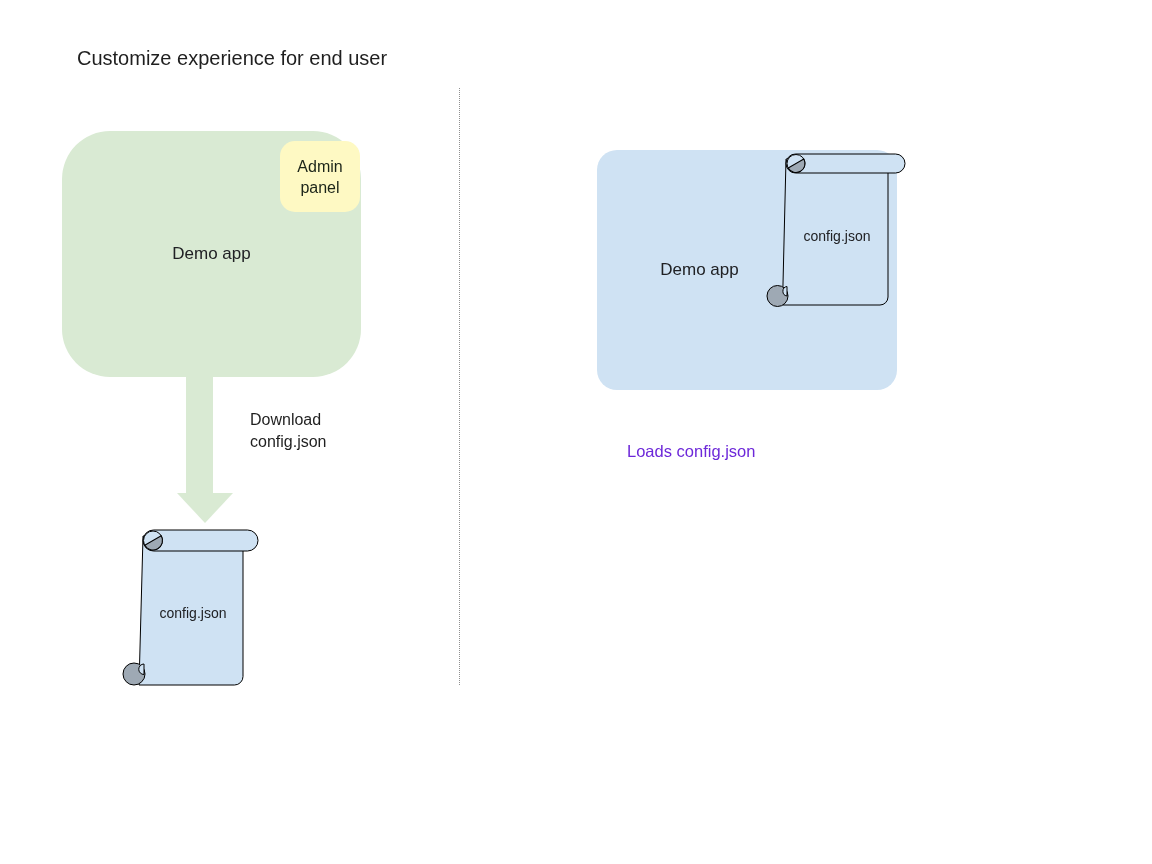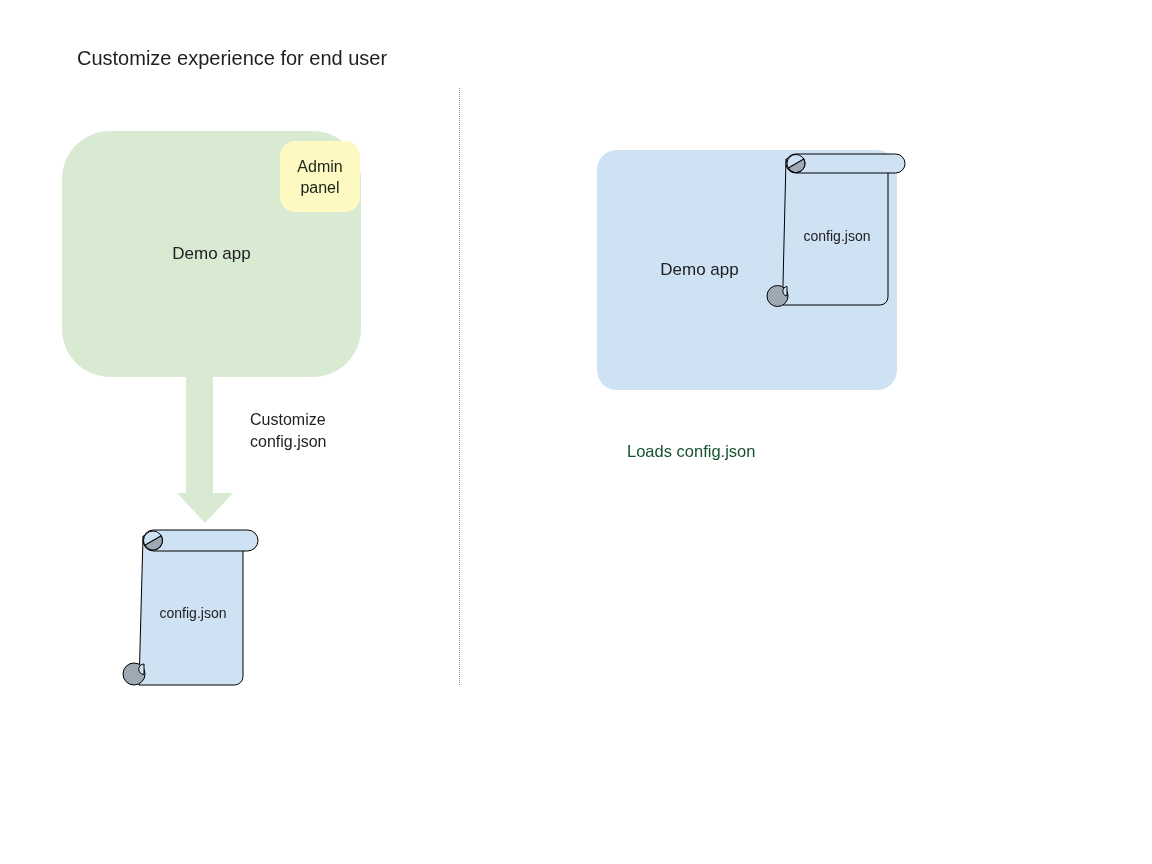--- a/index.html
+++ b/index.html
@@ -117,21 +117,21 @@
     display: flex;
     align-items: center;
     justify-content: center;
   }
 
   .caption-right {
     position: absolute;
     left: 627px;
     top: 442px;
     font-size: 16.5px;
-    color: #14532d;
+    color: #6d28d9;
     white-space: nowrap;
     text-align: right;
   }
 </style>
 </head>
 <body>
 
 <div class="canvas">
 
   <div class="section-title title-left">Customize experience for end user</div>
@@ -143,21 +143,21 @@
     <div class="admin-panel-badge">
       <span class="badge-label">Admin panel</span>
     </div>
   </div>
 
   <svg class="arrow-svg" width="70" height="148" viewBox="0 0 70 148">
     <rect x="16" y="0" width="27" height="117" fill="#d9ead3"></rect>
     <polygon points="7,116 63,116 35,146" fill="#d9ead3"></polygon>
   </svg>
 
-  <div class="arrow-label">Customize config.json</div>
+  <div class="arrow-label">Download config.json</div>
 
   <svg class="scroll-svg scroll-left" width="150" height="170" viewBox="0 0 150 170">
 
     <path d="M25,12 H125 V152.5 A8.5,8.5 0 0 1 116.5,161 H21 Z" stroke="#000" stroke-width="1" fill="#cfe2f3"></path>
 
     <rect x="25" y="6" width="115" height="21" rx="10.5" ry="10.5" stroke="#000" stroke-width="1" fill="#cfe2f3"></rect>
 
     <circle cx="35" cy="16.5" r="9.5" stroke="#000" stroke-width="1" fill="#cfe2f3"></circle>
     <path d="M25.5,16.5 A9.5,9.5 0 0 0 44.5,16.5 Z" transform="rotate(-30 35 16.5)" stroke="#000" stroke-width="1" fill="#9ea9b4"></path>
 

